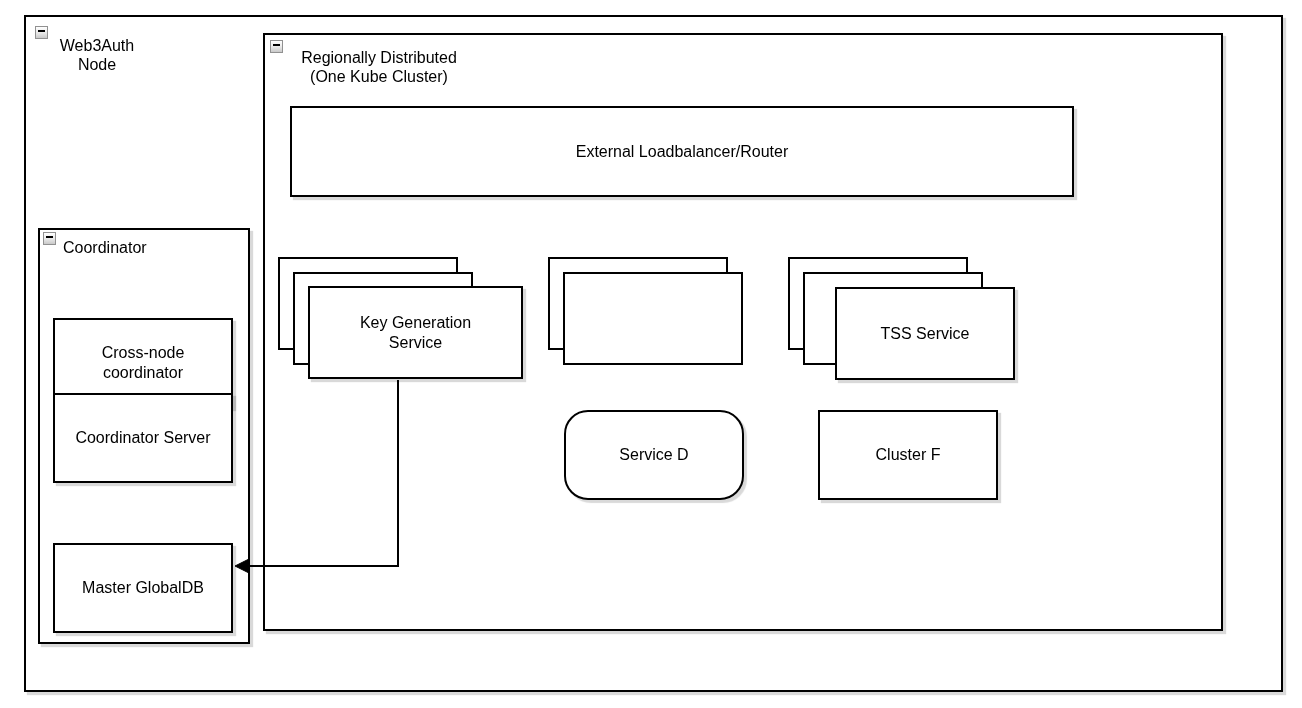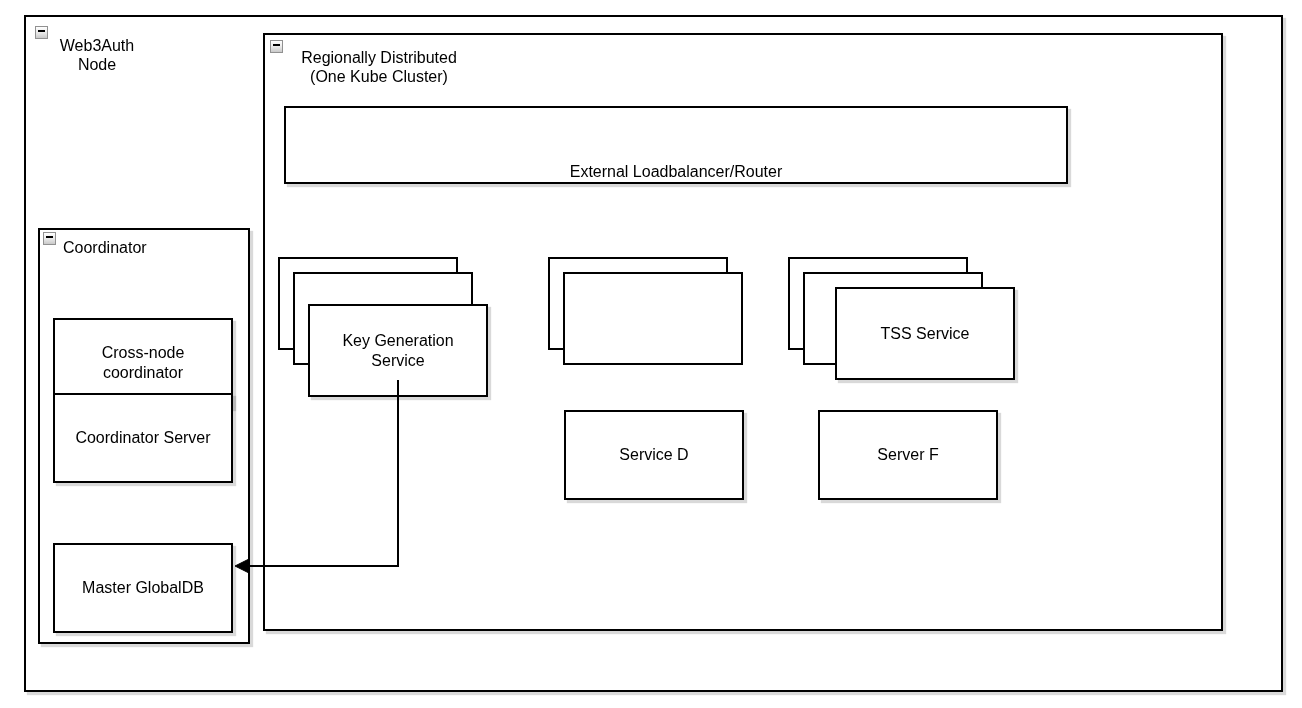--- a/index.html
+++ b/index.html
@@ -94,48 +94,48 @@
     <span>Node</span>
   </div>
 
   <div class="container" style="left:263px; top:33px; width:960px; height:598px;"></div>
   <div class="collapse-btn" style="left:270px; top:40px;"></div>
   <div class="ctr-label" style="left:288px; top:48px; width:182px;">
     <span>Regionally Distributed</span>
     <span>(One Kube Cluster)</span>
   </div>
 
-  <div class="box" style="left:284px; top:106px; width:784px; height:78px;align-items:flex-end;">
+  <div class="box" style="left:290px; top:106px; width:784px; height:91px;">
     <span>External Loadbalancer/Router</span>
   </div>
 
   <div class="stack-layer" style="left:278px; top:257px;"></div>
   <div class="stack-layer" style="left:293px; top:272px;"></div>
-  <div class="box" style="left:308px; top:304px; width:180px; height:93px;">
+  <div class="box" style="left:308px; top:286px; width:215px; height:93px;">
     <span>
       <span>Key Generation</span>
       <span>Service</span>
     </span>
   </div>
 
   <div class="stack-layer" style="left:548px; top:257px;"></div>
   <div class="stack-layer" style="left:563px; top:272px;"></div>
 
   <div class="stack-layer" style="left:788px; top:257px;"></div>
   <div class="stack-layer" style="left:803px; top:272px;"></div>
   <div class="box" style="left:818px; top:287px; width:180px; height:93px;margin-left:17px;">
     <span>TSS Service</span>
   </div>
 
-  <div class="box" style="left:564px; top:410px; width:180px; height:90px;">
+  <div class="box" style="left:564px; top:410px; width:180px; height:90px;border-radius:24px;">
     <span>Service D</span>
   </div>
 
   <div class="box" style="left:818px; top:410px; width:180px; height:90px;">
-    <span>Server F</span>
+    <span>Cluster F</span>
   </div>
 
   <div class="container" style="left:38px; top:228px; width:212px; height:416px;"></div>
   <div class="collapse-btn" style="left:43px; top:232px;"></div>
   <div class="ctr-label" style="left:63px; top:238px; text-align:left;">
     <span>Coordinator</span>
   </div>
 
   <div class="box" style="left:53px; top:288px; width:180px; height:90px;margin-top:30px;">
     <span>

